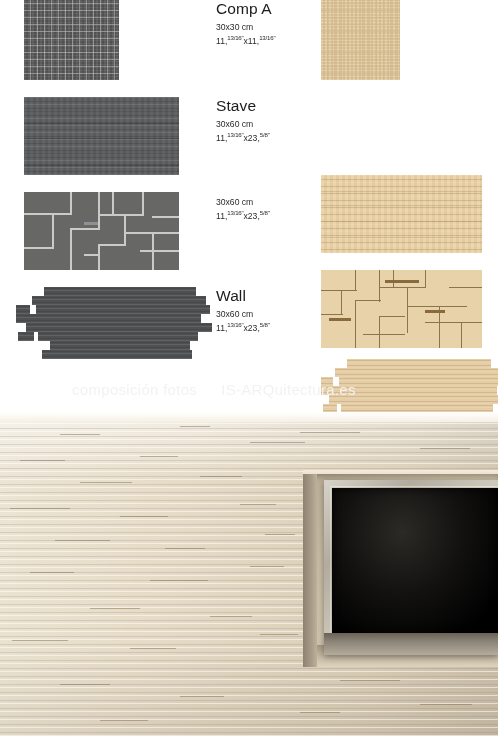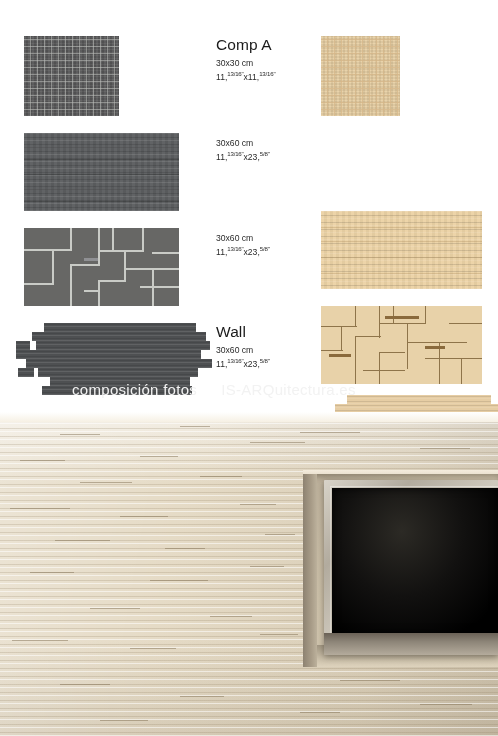--- a/index.html
+++ b/index.html
@@ -10,21 +10,21 @@
     overflow:hidden;
     position:relative;
   }
 
   
   #catalog{
     position:absolute;left:0;top:0;width:498px;height:412px;
     background:#ffffff;
   }
 
-  .row{position:absolute;left:0;width:498px;margin-top:36px;}
+  .row{position:absolute;left:0;width:498px;}
 
   
   .info{position:absolute;left:216px;top:0;width:100px;}
   .info .name{
     font-size:15.5px;color:#1b1b1b;letter-spacing:.1px;
     line-height:1.1;white-space:nowrap;
   }
   .info .size{
     font-size:8.6px;color:#2a2a2a;margin-top:5px;line-height:1.35;white-space:nowrap;
   }
@@ -214,20 +214,21 @@
 
     <div class="sw stave gray" style="left:24px;top:0px;width:155px;height:78px;">
       <div class="band" style="top:14px;"></div>
       <div class="band" style="top:26px;"></div>
       <div class="band" style="top:41px;"></div>
       <div class="band" style="top:56px;"></div>
       <div class="band" style="top:68px;"></div>
     </div>
 
     <div class="info">
+      <div class="name">Stave</div>
       <div class="size">30x60 cm</div>
       <div class="imp"><span>11,</span><sup>13/16"</sup><span>x</span><span>23,</span><sup>5/8"</sup></div>
     </div>
 
     <div class="sw stave beige" style="left:321px;top:0px;width:161px;height:78px;">
       <div class="band" style="top:16px;"></div>
       <div class="band" style="top:30px;"></div>
       <div class="band" style="top:46px;"></div>
       <div class="band" style="top:62px;"></div>
     </div>

